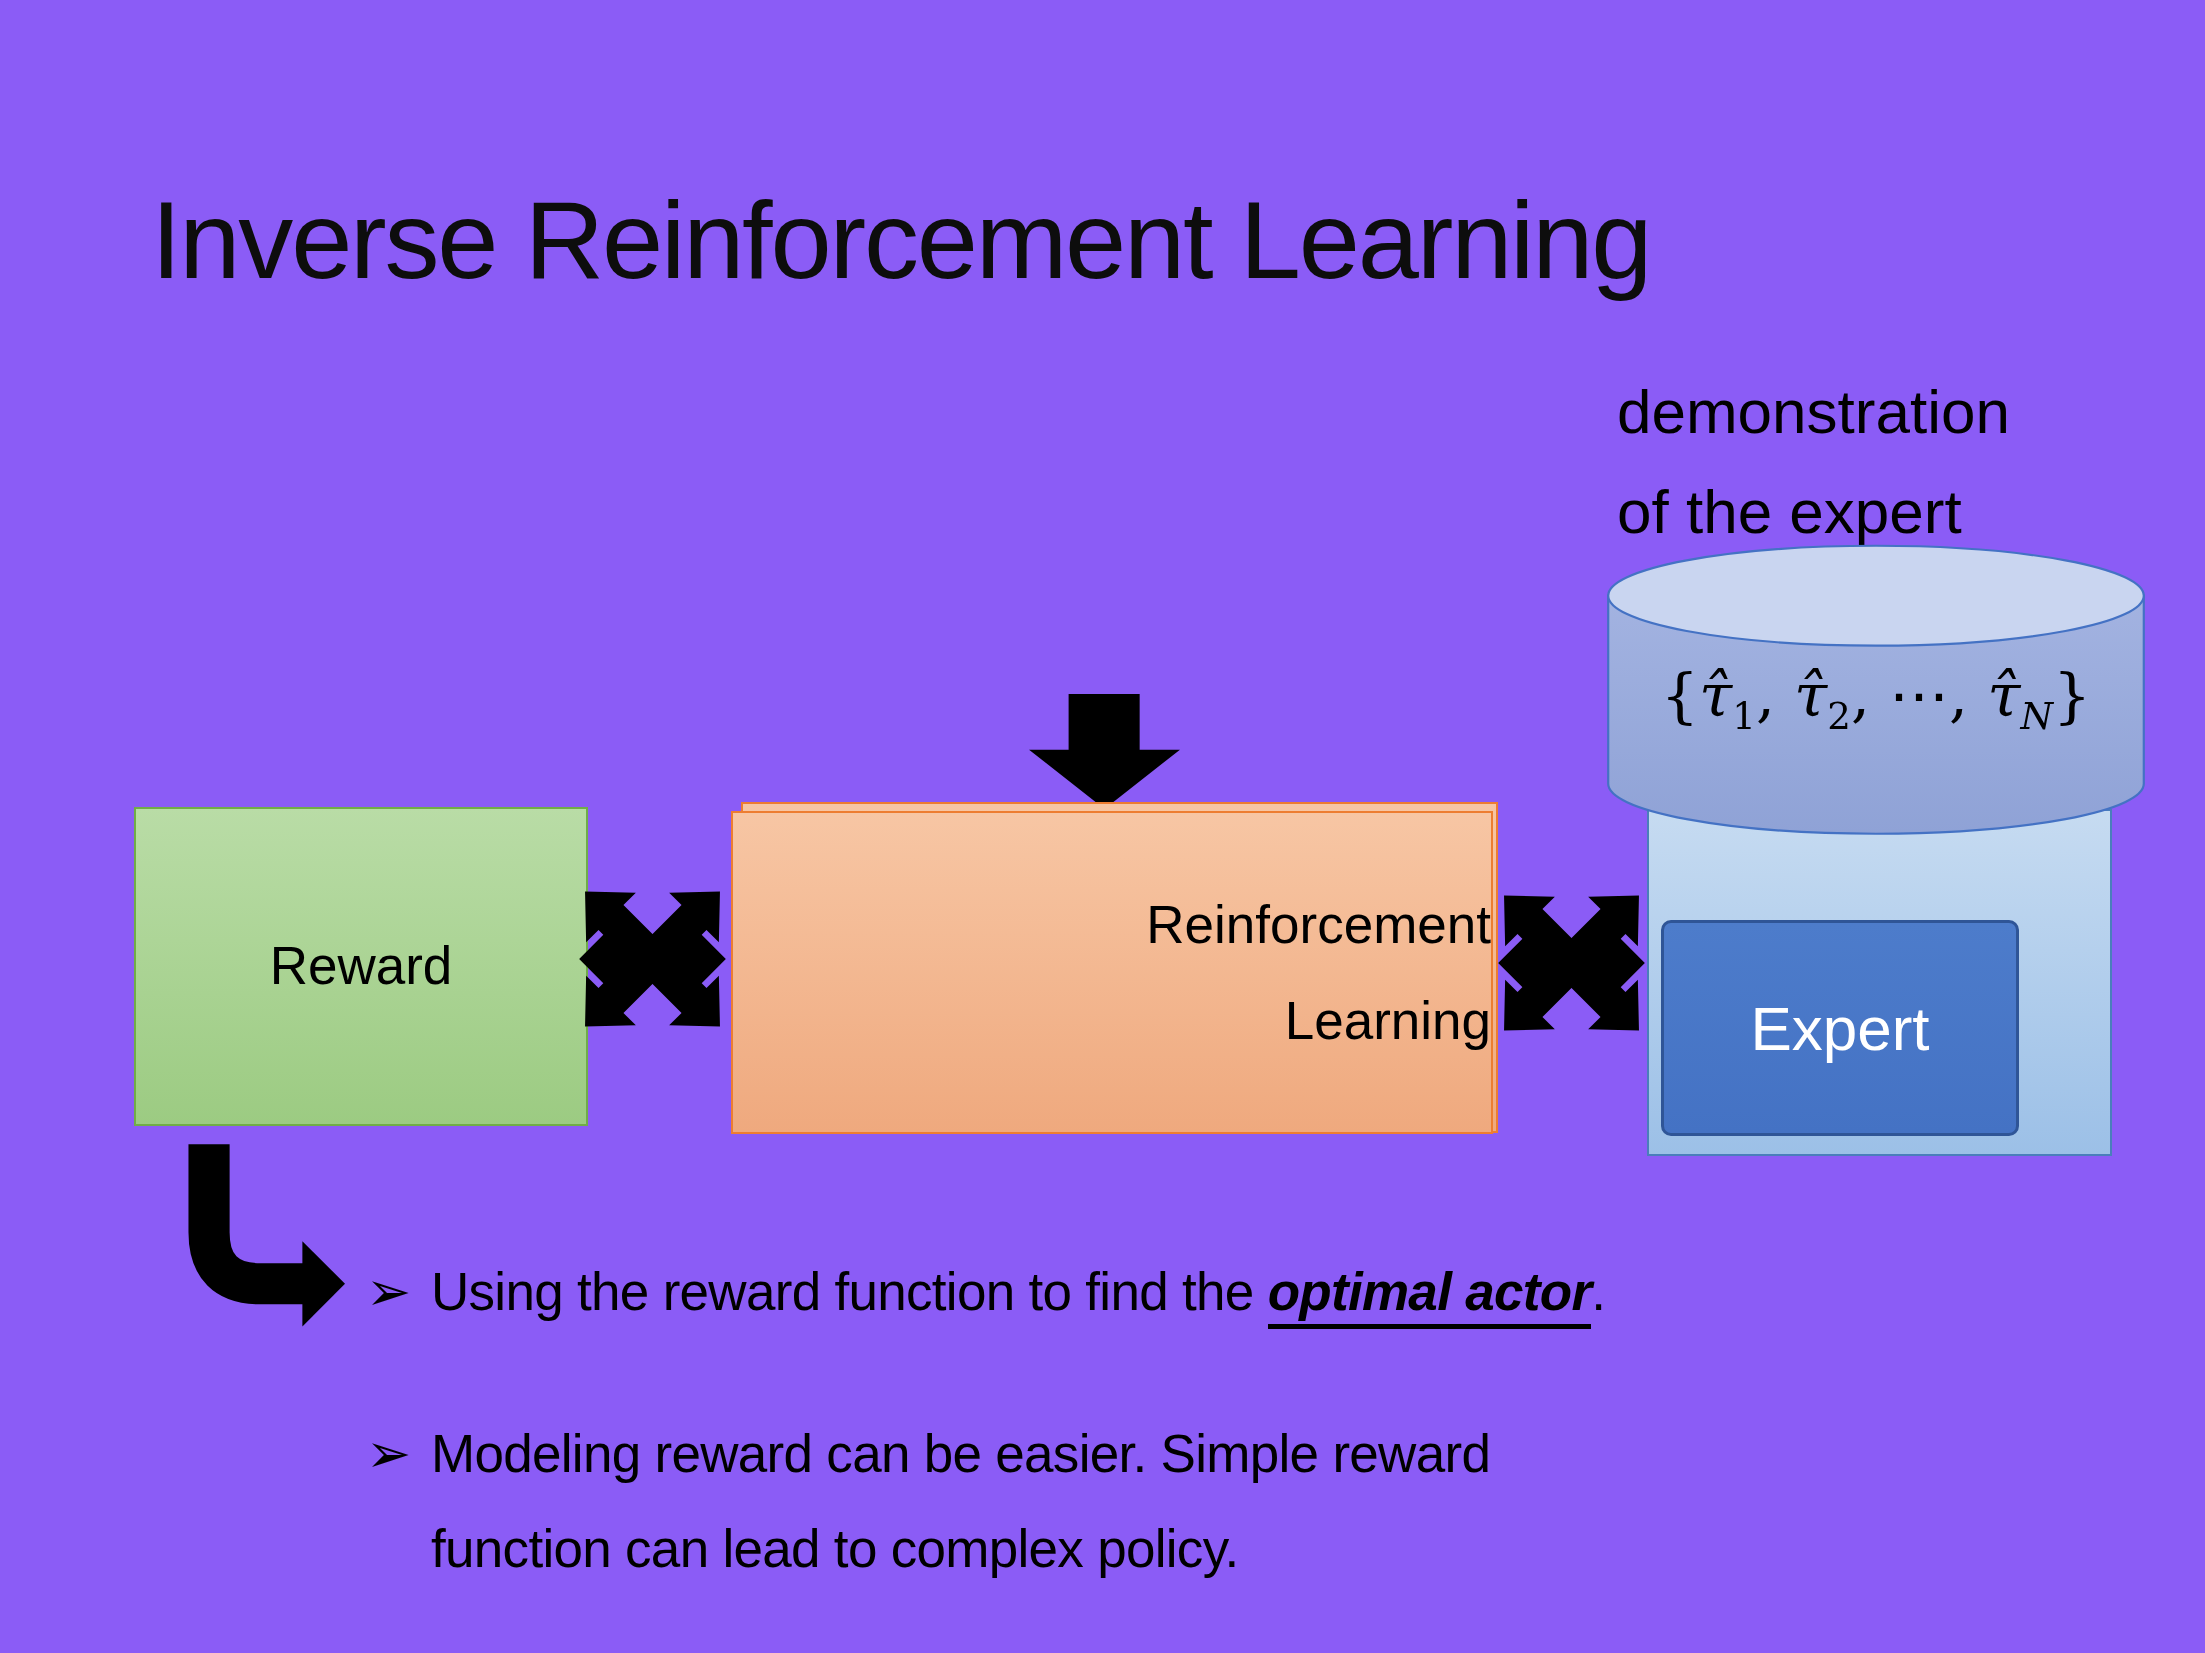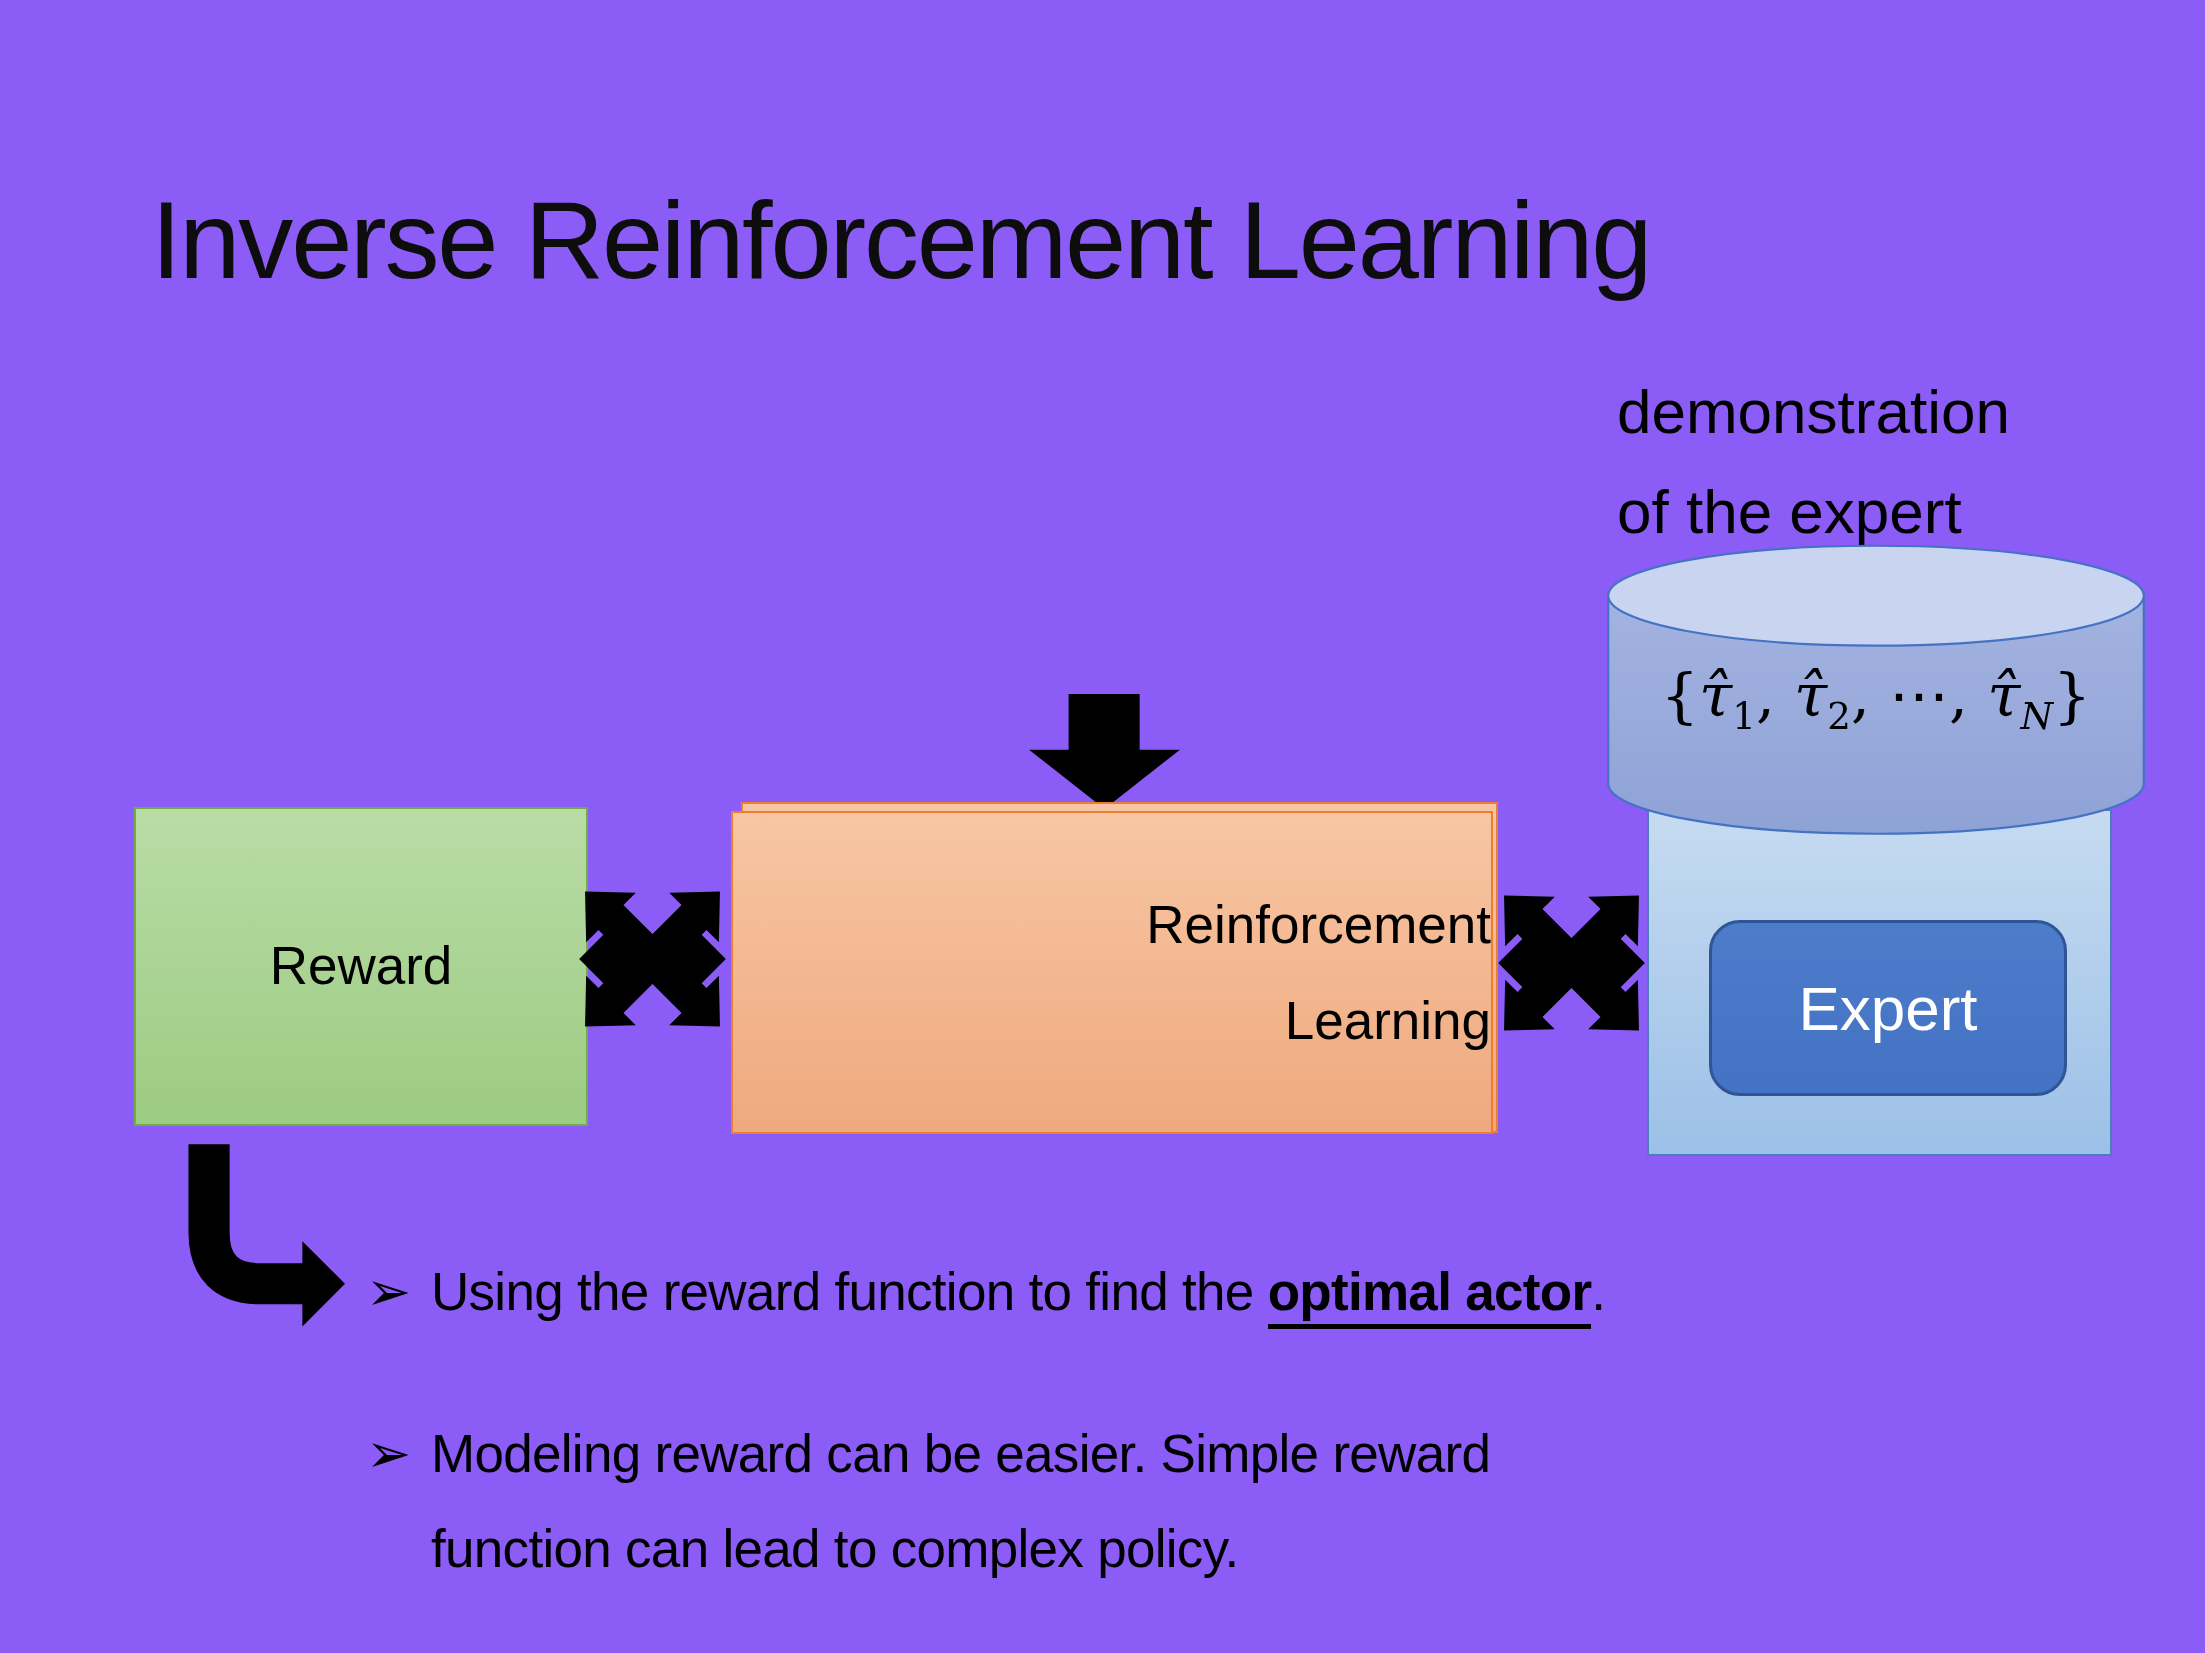--- a/index.html
+++ b/index.html
@@ -35,35 +35,35 @@
        background:linear-gradient(180deg,var(--blue_box_top),var(--blue_box_bottom));
        border:2.2px solid var(--blue_box_border);}
 
   .cylinder{position:absolute;left:1606px;top:541px;width:540px;height:296px;}
 
   .formula{position:absolute;left:1606px;top:660px;width:540px;text-align:center;
        font-family:"DejaVu Serif",serif;font-size:60px;}
   .formula .it{font-style:italic;}
   .formula sub{font-size:0.62em;}
 
-  .expert{left:1709px;top:920px;width:358px;height:176px;font-size:62px;border-radius:31px;
+  .expert{left:1661px;top:920px;width:358px;height:216px;font-size:62px;border-radius:10px;
        background:linear-gradient(180deg,#4d7ccb,var(--expert_fill));
        border:3.7px solid var(--expert_border);color:var(--expert_text);}
 
   .svg-shape{position:absolute;}
   .down-arrow{left:1029px;top:694px;width:151px;height:115px;}
   .dbl1{left:579px;top:882px;width:147px;height:154px;}
   .dbl2{left:1498px;top:886px;width:147px;height:154px;}
   .bent-arrow{left:187px;top:1144px;width:158px;height:184px;}
 
   .bullets{position:absolute;left:366px;top:1245px;width:1727px;}
   .bullet{display:flex;align-items:flex-start;font-size:53px;line-height:1.78;letter-spacing:-0.7px;}
   .bullet + .bullet{margin-top:68px;}
   .marker{flex:0 0 65px;font-size:54px;line-height:1.73;}
-  .em{font-weight:bold;border-bottom:5.1px solid #000;padding-bottom:2.9px;}
+  .em{font-weight:bold;font-style:italic;border-bottom:5.1px solid #000;padding-bottom:2.9px;}
 </style>
 </head>
 <body>
 
 <div class="slide">
 
   <h1 class="title">Inverse Reinforcement Learning</h1>
 
   <div class="demo-label">
     <div>demonstration</div>

